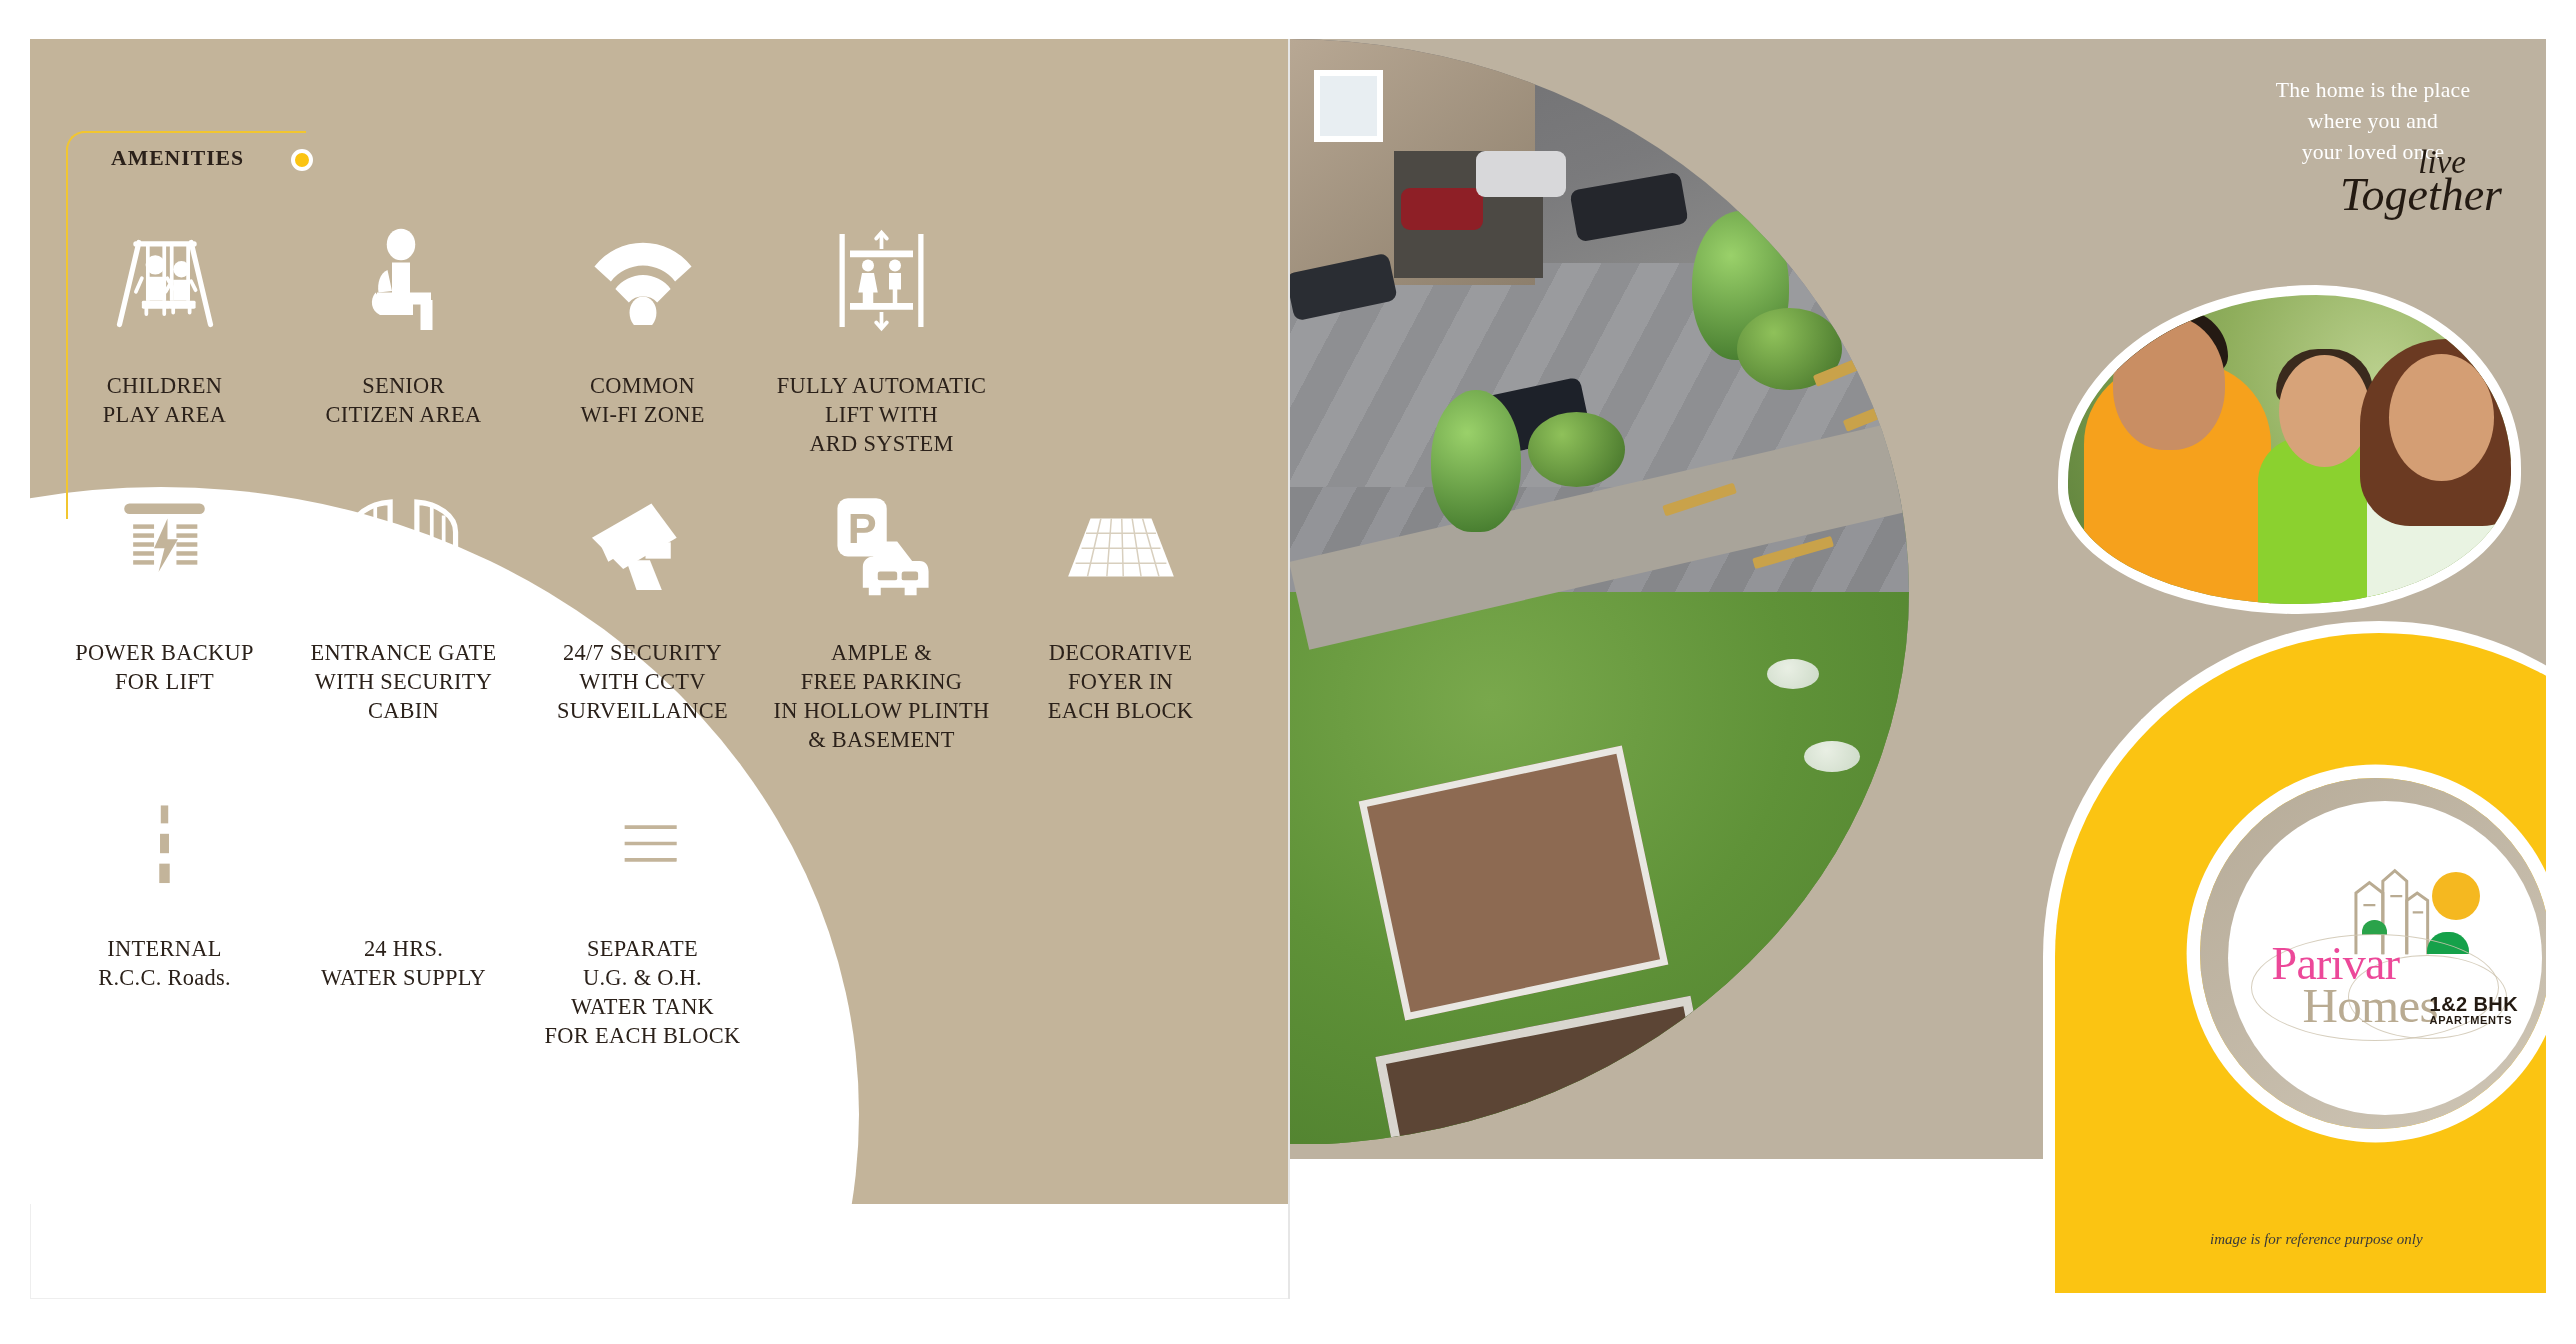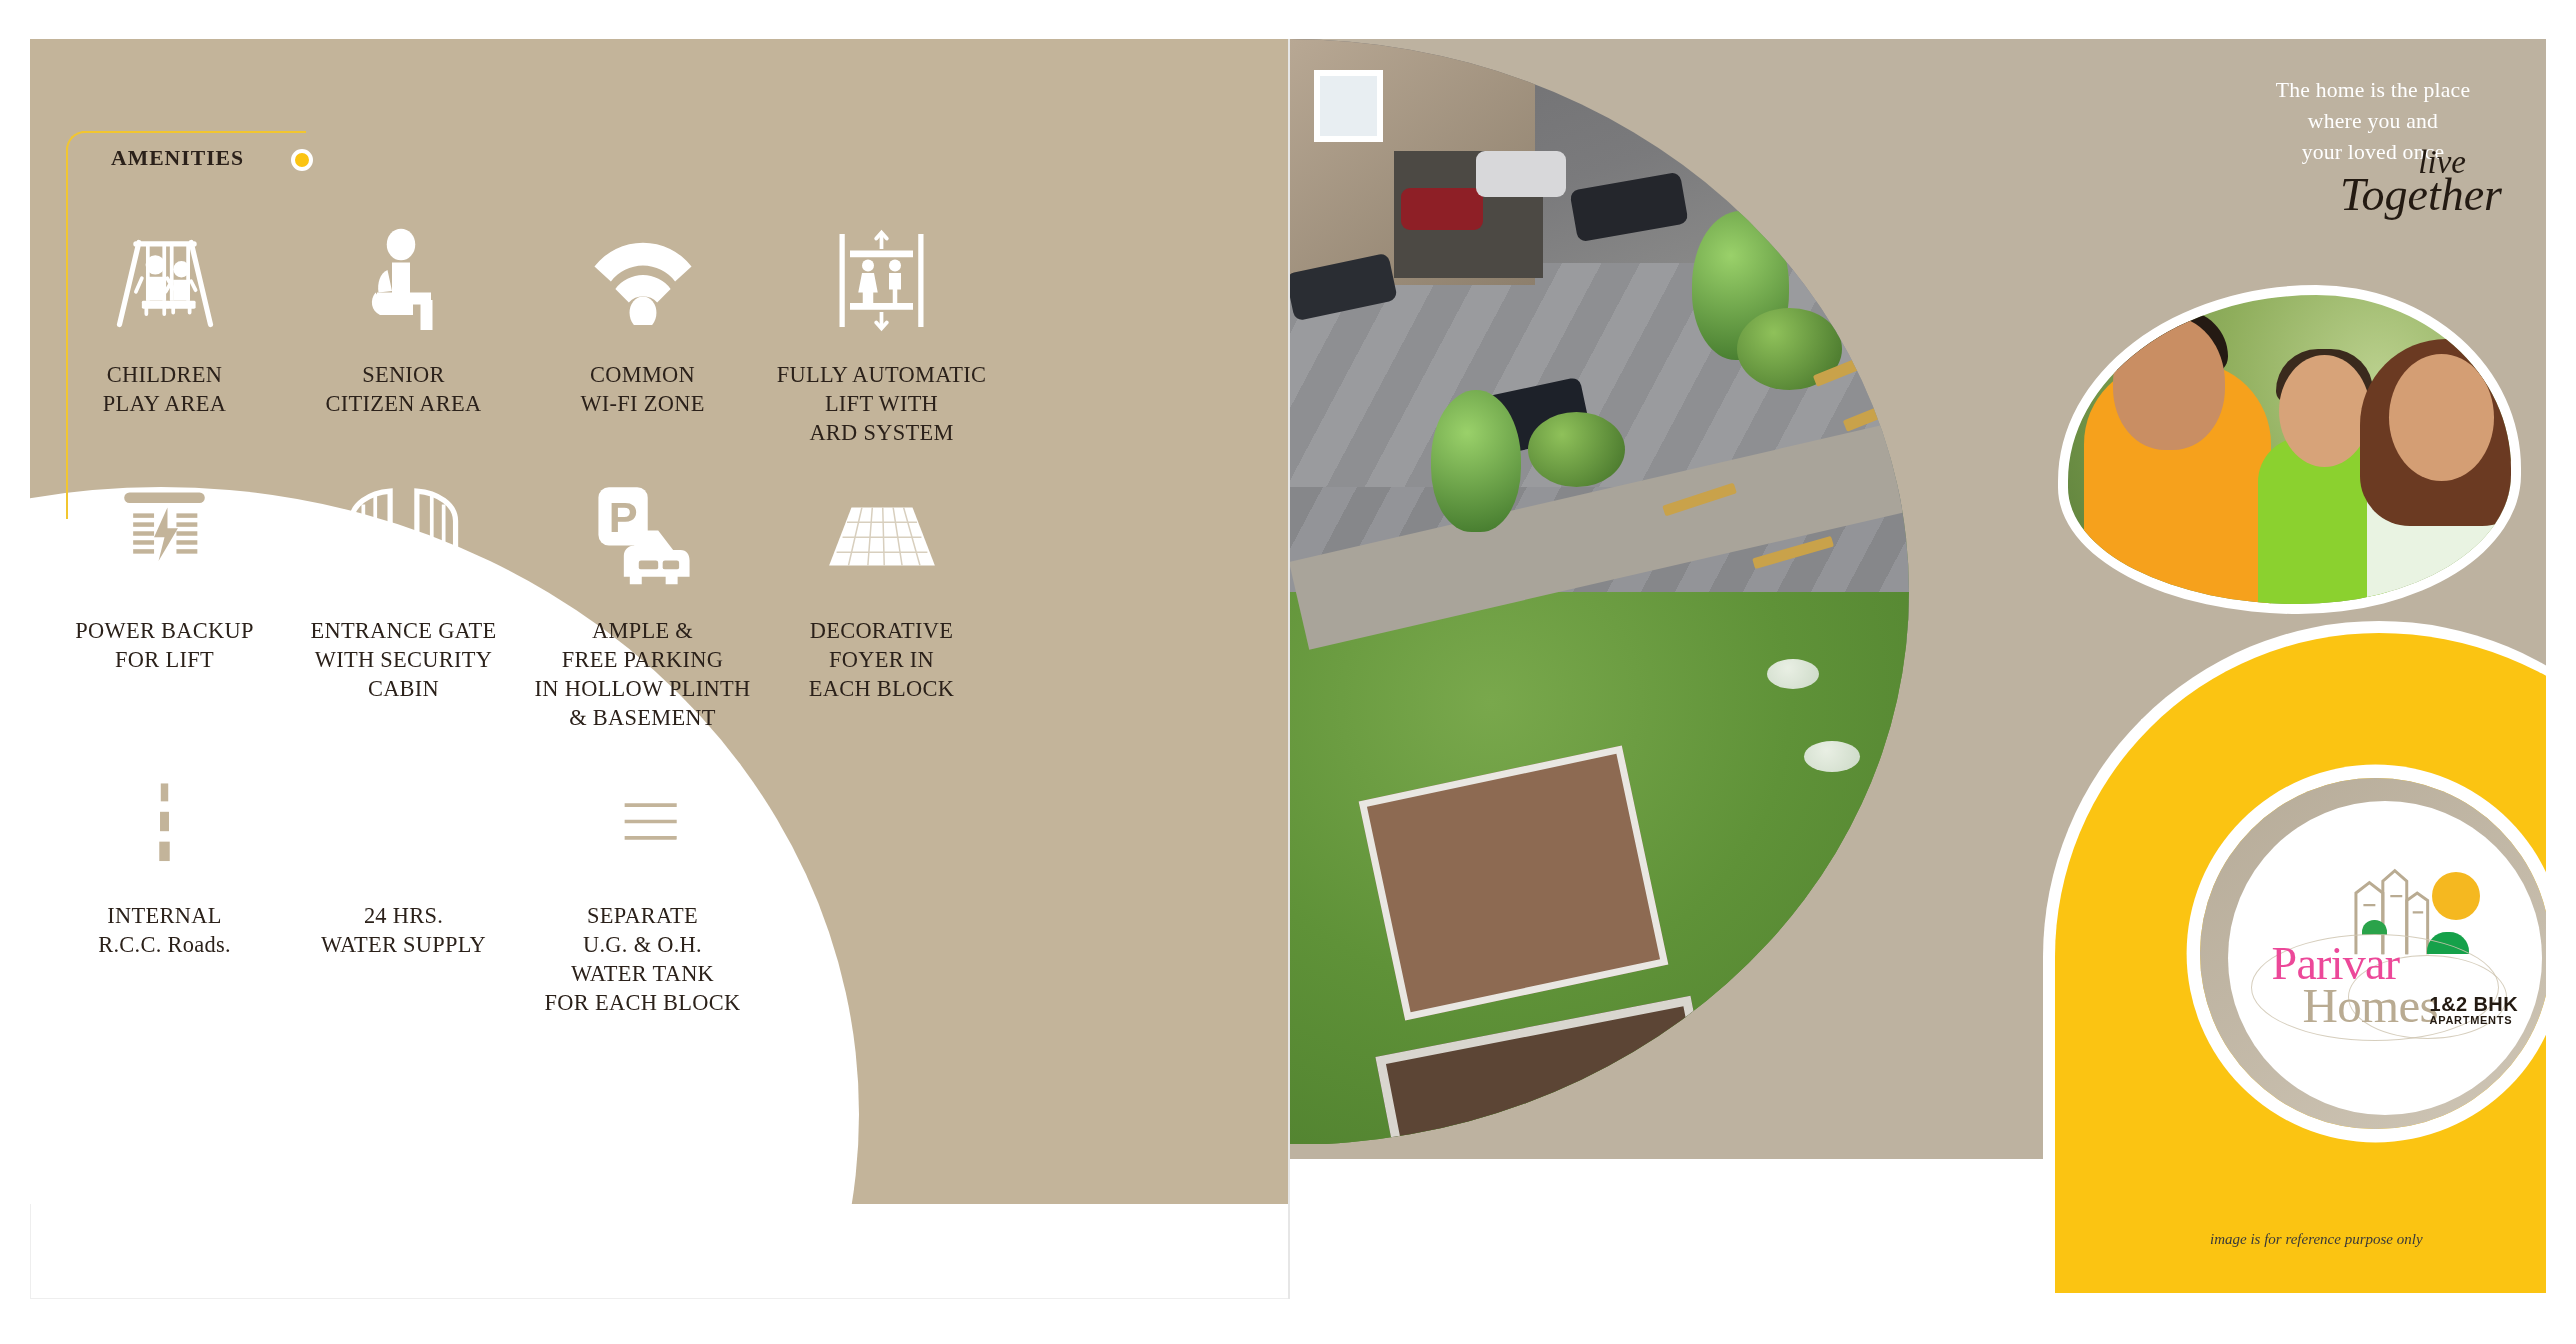--- a/index.html
+++ b/index.html
@@ -38,21 +38,21 @@
   }
 
   
   #grid{position:absolute;left:45px;top:209px;width:1195px;}
   .arow{display:flex;}
   #row1{margin-bottom:18px;}
   #row2{margin-bottom:18px;}
   .cell{width:239px;display:flex;flex-direction:column;align-items:center;}
   .cell .icon{height:142px;display:flex;align-items:center;justify-content:center;}
   .cell .lbl{
-    margin-top:9px;text-align:center;color:#2b211a;
+    margin-top:20px;text-align:center;color:#2b211a;
     font-size:22.4px;line-height:29px;letter-spacing:0.3px;white-space:pre-line;
   }
   .sup{font-size:13.4px;vertical-align:super;}
 
   
   #right-panel{position:absolute;left:1289px;top:39px;width:1257px;height:1260px;overflow:hidden;background:#ffffff;}
   #right-beige{position:absolute;left:0;top:0;width:1257px;height:1120px;background:#bdb2a0;}
 
   
   #photo-wrap{position:absolute;left:0;top:0;width:672px;height:1105px;overflow:hidden;}
@@ -265,20 +265,34 @@
             <path d="M26 124 V22 M42 124 V10 M118 124 V10 M134 124 V22" stroke="#fff" stroke-width="5"></path>
             <path d="M10 92 H62 M98 92 H150" stroke="#fff" stroke-width="6"></path>
             <rect x="62" y="52" width="10" height="22" fill="#fff"></rect>
           </svg>
         </div>
         <div class="lbl">ENTRANCE GATE
 WITH SECURITY
 CABIN</div>
       </div>
 
+      <div class="cell">
+        <div class="icon">
+          <svg width="119" height="97" viewBox="0 0 160 130">
+            <path d="M12 52 L92 6 L126 52 L54 94 Z" fill="#fff"></path>
+            <path d="M22 58 L46 44 L58 70 L34 84 Z" fill="#fff"></path>
+            <circle cx="72" cy="66" r="12" fill="#fff"></circle>
+            <path d="M84 58 h34 v22 h-34 z" fill="#fff"></path>
+            <path d="M58 82 h32 l16 40 h-34 z" fill="#fff"></path>
+          </svg>
+        </div>
+        <div class="lbl">24/7 SECURITY
+WITH CCTV
+SURVEILLANCE</div>
+      </div>
 
       <div class="cell">
         <div class="icon">
           <svg width="127" height="105" viewBox="0 0 170 140">
             <rect x="26" y="4" width="66" height="78" rx="14" fill="#fff"></rect>
             <text x="59" y="64" font-family="Liberation Sans, sans-serif" font-size="58" font-weight="bold" fill="#c3b49a" text-anchor="middle">P</text>
             <path d="M72 62 h34 l20 26 h10 c8 0 12 6 12 14 v22 h-16 v10 h-16 v-10 H84 v10 H68 v-10 H60 V96 c0-8 6-14 14-14 z" fill="#fff"></path>
             <rect x="80" y="102" width="26" height="12" rx="3" fill="#c3b49a"></rect>
             <rect x="112" y="102" width="22" height="12" rx="3" fill="#c3b49a"></rect>
           </svg>

